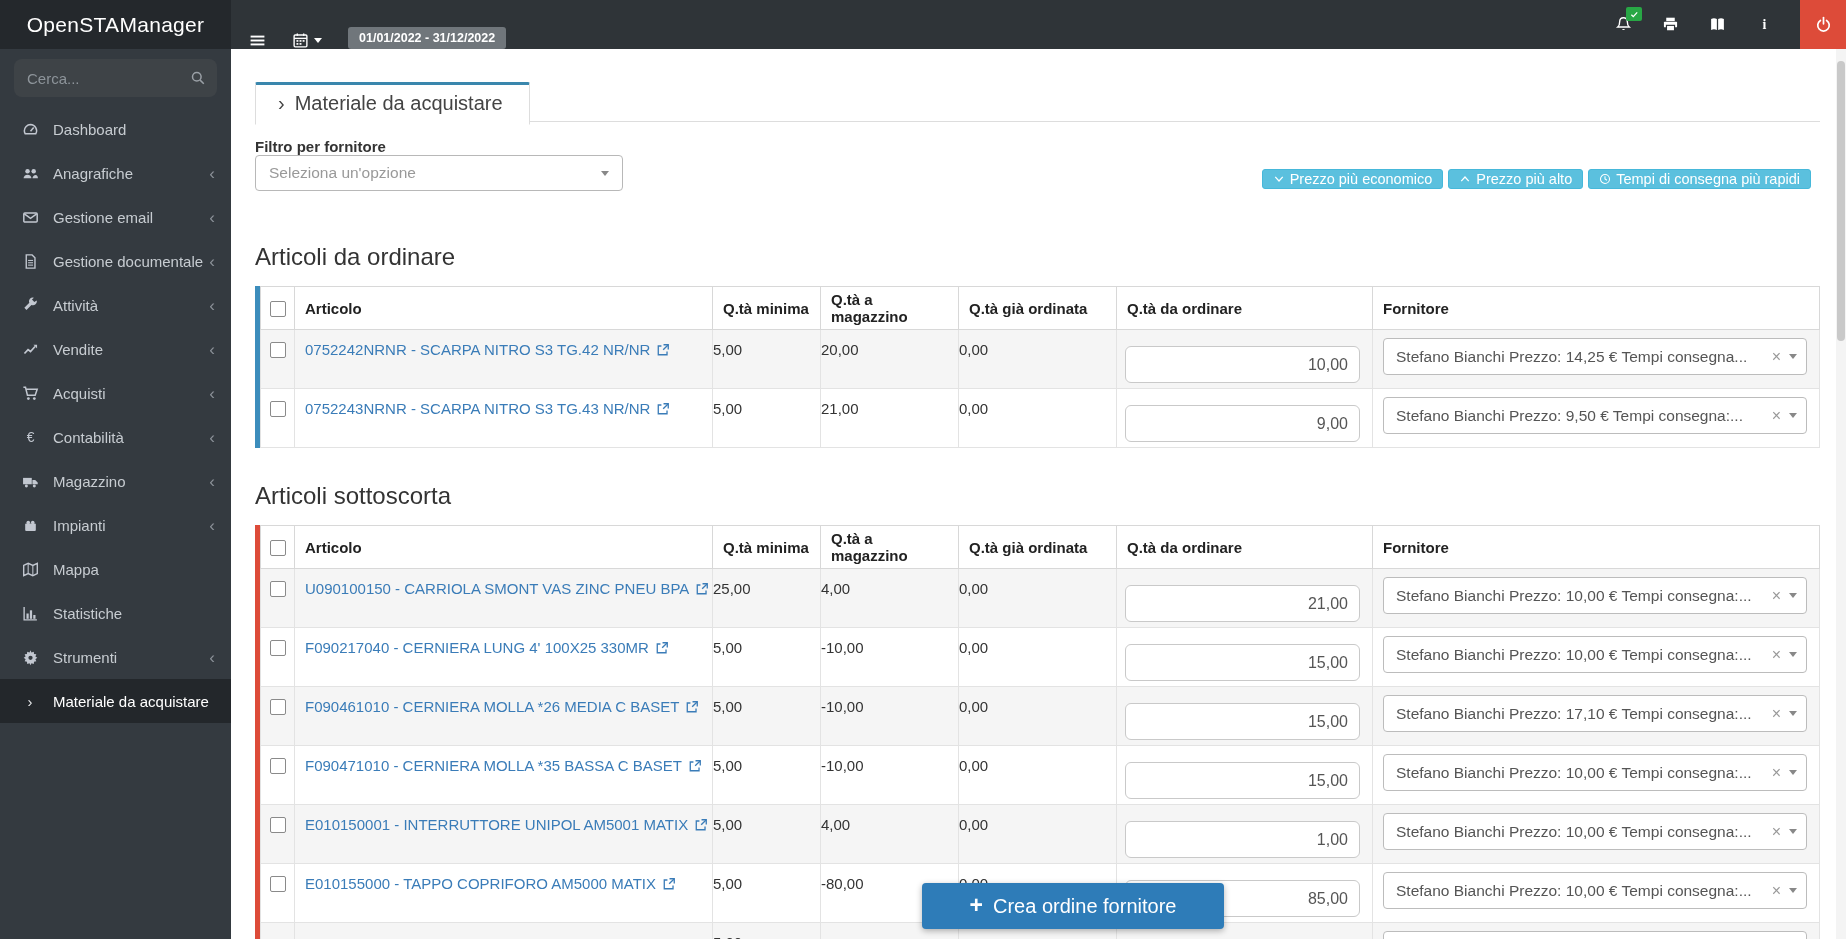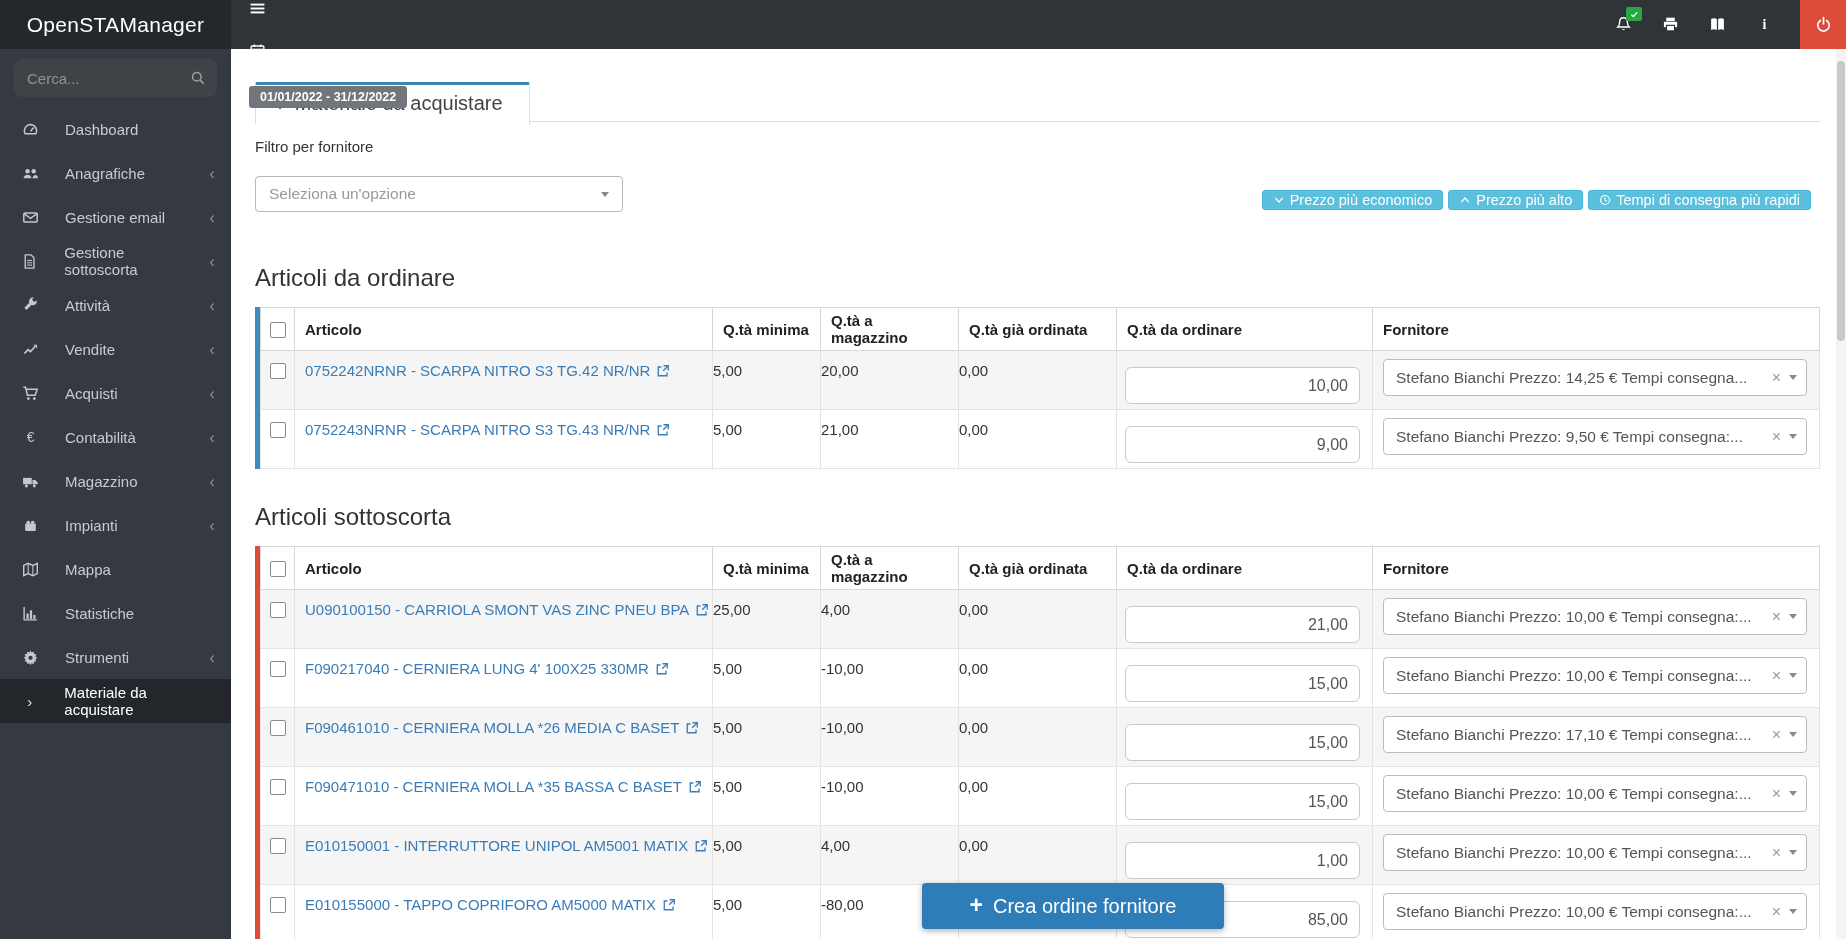--- a/index.html
+++ b/index.html
@@ -6,21 +6,21 @@
   html,body { width:1846px; height:939px; overflow:hidden; background:#fff;
               font-family:"Liberation Sans", sans-serif; }
   .app { position:relative; width:1846px; height:939px; background:#e5e5e5; overflow:hidden; }
   svg { display:block; }
 
   
   .navbar { position:absolute; top:0; left:0; right:0; height:49px; background:#2f3438; z-index:20; }
   .brand { position:absolute; left:0; top:0; width:231px; height:49px; background:#24282c;
            color:#fff; font-size:21px; display:flex; align-items:center; justify-content:center;
            letter-spacing:.3px; cursor:pointer; }
-  .nav-left { position:absolute; left:249px; top:0; height:49px; display:flex; align-items:flex-start; gap:26px;flex-direction:column; }
+  .nav-left { position:absolute; left:249px; top:0; height:49px; display:flex; align-items:flex-end; gap:26px; }
   .nav-right { position:absolute; right:0; top:0; height:49px; display:flex; align-items:center; }
   .nav-icon { cursor:pointer; display:flex; align-items:center; position:relative; }
   .nav-icon svg { width:17px; height:17px; }
   .nav-right .nav-icon { margin:0 15px; }
   .cal { gap:5px; }
   .caret-down { width:0; height:0; border-left:4px solid transparent; border-right:4px solid transparent;
                 border-top:5px solid #888; display:inline-block; }
   .caret-down.light { border-top-color:#fff; }
   .date-badge { background:#70767b; color:#fff; font-weight:bold; font-size:12.5px;
                 padding:4px 11px; border-radius:3px; cursor:pointer; }
@@ -41,40 +41,40 @@
   .user-name { color:#fff; font-weight:bold; font-size:15px; }
   .user-date { color:#aeb4ba; font-size:13px; margin-top:4px; }
   .search-wrap { position:relative; margin:10px 14px 4px 14px; }
   .search-input { width:100%; height:38px; background:#3e4347; border:none; border-radius:8px;
                   padding:0 36px 0 13px; color:#ccc; font-size:15px; outline:none; }
   .search-input::placeholder { color:#8d949a; }
   .search-icon { position:absolute; right:11px; top:11px; }
   .search-icon svg { width:16px; height:16px; }
   #menu { margin-top:10px; }
   .menu-item { height:44px; display:flex; align-items:center; padding:0 16px 0 20px;
-               color:#c7ccd1; font-size:15px; cursor:pointer;gap:12px; }
+               color:#c7ccd1; font-size:15px; cursor:pointer; }
   .menu-item.active { background:#23272b; color:#fff; }
   .mi-icon { width:20px; margin-right:13px; display:flex; justify-content:center; color:#c2c7d0;
              font-size:17px; line-height:1; }
   .mi-icon svg { width:17px; height:17px; }
   .mi-arrow { margin-left:auto; color:#8b9198; font-size:17px; line-height:1; }
   .menu-item.active .mi-icon { color:#e8eaec; font-size:15px; }
 
   
   .content { position:absolute; top:49px; left:231px; right:10px; bottom:0; background:#fff;
              padding:0 16px 0 24px; overflow:hidden; }
   .tabstrip { margin-top:32px; border-bottom:1px solid #ddd; height:41px; }
   .tab { display:inline-flex; align-items:center; gap:10px; position:relative; top:1px;
          background:#fff; border:1px solid #ddd; border-bottom:1px solid #fff;
          border-top:3px solid #3a87ad; border-radius:2px 2px 0 0;
          padding:7px 26px 9px 22px; font-size:20px; color:#444; cursor:pointer; }
   .tab-chev { font-size:20px; color:#444; }
 
   .filter-row { display:flex; justify-content:space-between; align-items:flex-end; margin-top:16px; }
-  .filter-label { display:block; font-size:15px; font-weight:normal; color:#333; margin-bottom:21px; }
+  .filter-label { display:block; font-size:15px; font-weight:bold; color:#333; margin-bottom:0; }
   .select { width:368px; height:36px; border:1px solid #b8b8b8; border-radius:4px; background:#fff;
             display:flex; align-items:center; justify-content:space-between; padding:0 13px;
             cursor:pointer; }
   .sel-ph { color:#999; font-size:15.5px; }
   .sort-buttons { display:flex; gap:5px; margin-right:9px; margin-bottom:2px; }
   .sort-btn { display:inline-flex; align-items:center; gap:5px; background:#5bc0de;
               border:1px solid #46b8da; color:#fff; font-size:14.5px; padding:0 10px; height:20px;
               border-radius:3px; cursor:pointer; font-family:inherit; }
   .sort-btn svg { width:12px; height:12px; }
 
@@ -238,21 +238,21 @@
         </div>
         <div class="menu-item">
           <span class="mi-icon">
             <svg viewBox="0 0 16 16">
               <path d="M4 1.8h5.5l2.7 2.7v9.7H4z" fill="none" stroke="#c2c7d0" stroke-width="1.3"></path>
               <line x1="5.7" y1="7" x2="10.4" y2="7" stroke="#c2c7d0"></line>
               <line x1="5.7" y1="9.2" x2="10.4" y2="9.2" stroke="#c2c7d0"></line>
               <line x1="5.7" y1="11.4" x2="10.4" y2="11.4" stroke="#c2c7d0"></line>
             </svg>
           </span>
-          <span class="mi-label">Gestione sottoscorta</span>
+          <span class="mi-label">Gestione documentale</span>
           <span class="mi-arrow">‹</span>
         </div>
         <div class="menu-item">
           <span class="mi-icon">
             <svg viewBox="0 0 16 16">
               <path fill="#c2c7d0" d="M13.8 3.2a3.6 3.6 0 0 1-4.9 4.3l-4.7 4.7-2-2 4.7-4.7a3.6 3.6 0 0 1 4.3-4.9L9.4 2.4l2.2 2.2z"></path>
             </svg>
           </span>
           <span class="mi-label">Attività</span>
           <span class="mi-arrow">‹</span>

